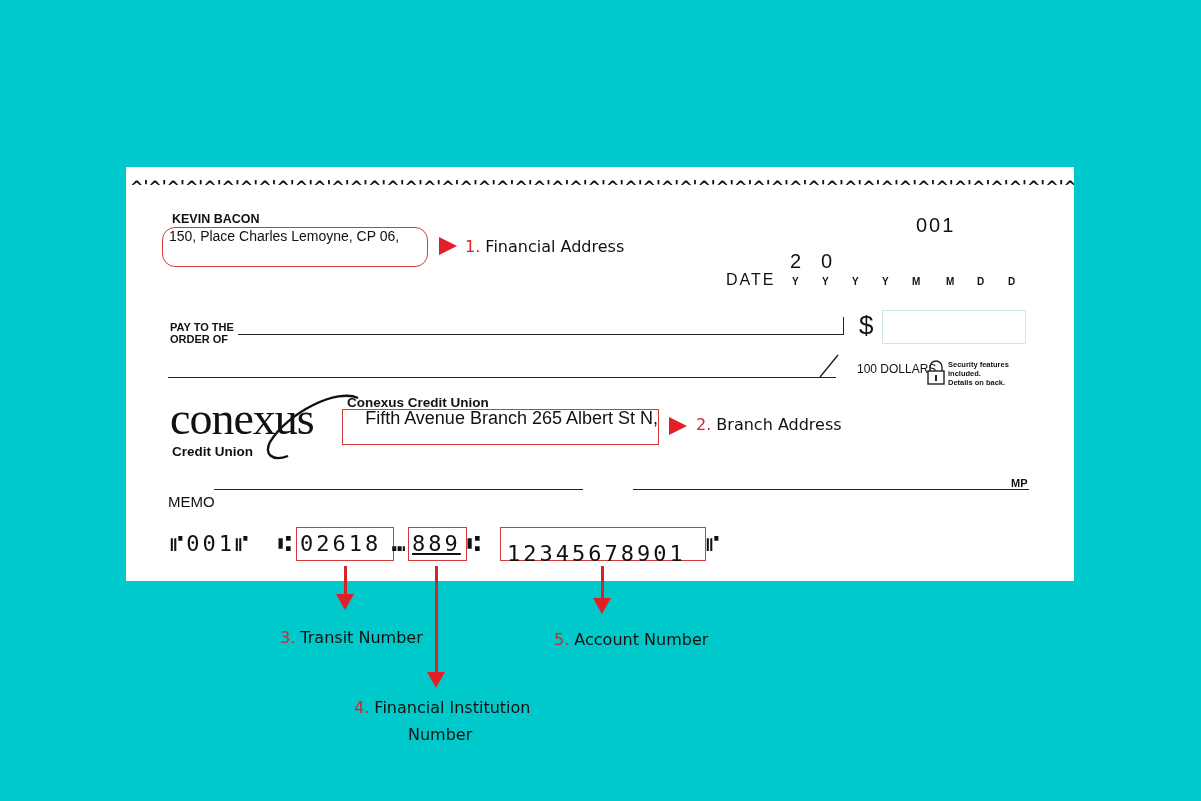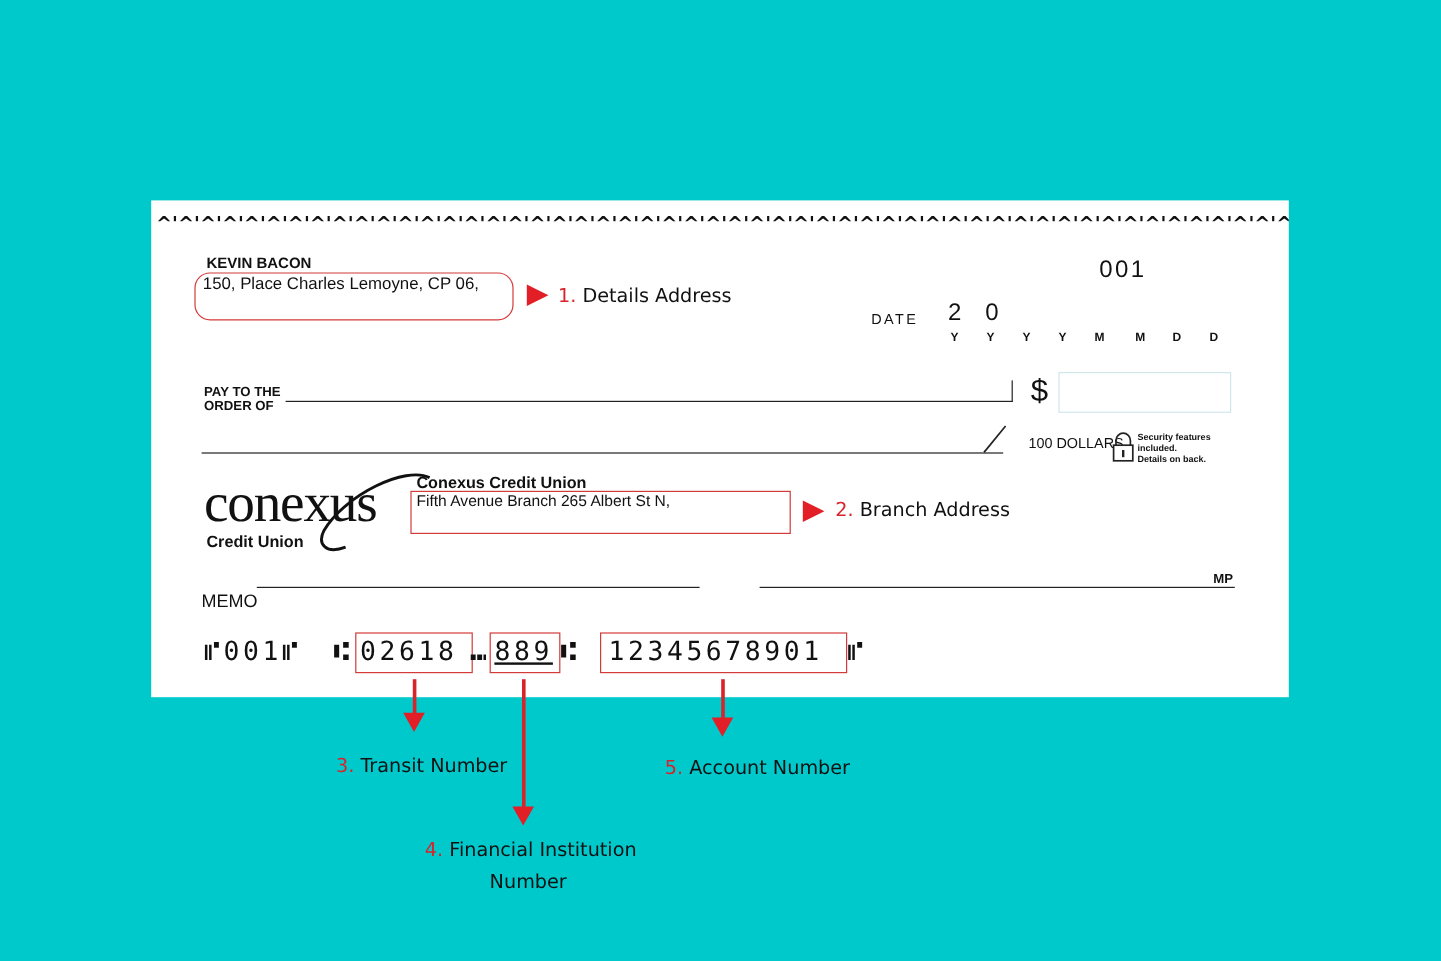--- a/index.html
+++ b/index.html
@@ -31,34 +31,34 @@
     .personal-box .addr-line { margin-left: 6px; }
     .callout { font-family: "DejaVu Sans", sans-serif; font-size: 16px; color: #111; white-space: nowrap; }
     .callout .num { color: #d9232b; }
     .tri {
       width: 0; height: 0;
       border-top: 9px solid transparent;
       border-bottom: 9px solid transparent;
       border-left: 18px solid #e21e26;
     }
     .cheque-no { left: 790px; top: 47px; font-size: 20px; letter-spacing: 2px; }
-    .date-label { left: 600px; top: 92px; font-size: 12px; letter-spacing: 2px; }
+    .date-label { left: 600px; top: 104px; font-size: 16px; letter-spacing: 2px; }
     .date-digit { top: 83px; font-size: 20px; }
     .date-fmt { top: 109px; font-size: 10px; font-weight: bold; }
     .pay-label { left: 44px; top: 154px; font-size: 11px; font-weight: bold; line-height: 12px; }
     .line { position: absolute; background: #222; }
     .dollar { left: 733px; top: 143px; font-size: 26px; }
     .amount-box { left: 756px; top: 143px; width: 142px; height: 32px; border: 1px solid #cfe6ea; }
     .dollars-text { left: 731px; top: 195px; font-size: 12px; }
     .security { left: 822px; top: 193px; font-size: 7.5px; font-weight: bold; line-height: 9px; }
     .logo-word { left: 44px; top: 229px; font-family: "Liberation Serif", serif; font-size: 46px; letter-spacing: -1px; line-height: 46px; }
     .logo-sub { left: 46px; top: 277px; font-size: 13.5px; font-weight: bold; }
     .bank-name { left: 221px; top: 228px; font-size: 13.5px; font-weight: bold; }
     .branch-box { left: 216px; top: 242px; width: 315px; height: 34px; }
-    .branch-box .addr-line { margin-left: 4px; font-size: 13px; }
+    .branch-box .addr-line { margin-left: 16px; font-size: 18px; text-align: right; }
     .memo-label { left: 42px; top: 326px; font-size: 15px; font-weight: normal; }
     .mp-label { left: 885px; top: 310px; font-size: 11px; font-weight: bold; }
     .micr {
       font-family: "DejaVu Sans Mono", monospace;
       font-size: 22px; letter-spacing: 3px; white-space: nowrap; color: #111;
     }
     .arrow-v { position: absolute; width: 3px; background: #d9232b; }
     .arrow-head {
       position: absolute; width: 0; height: 0;
       border-left: 9px solid transparent;
@@ -75,21 +75,21 @@
 
   <div class="abs name">KEVIN BACON</div>
 
   <div class="abs redbox personal-box">
     <div class="addr-line">150, Place Charles Lemoyne, CP 06,</div>
   </div>
 
   <div class="abs tri" style="left:313px; top:70px;"></div>
   <div class="abs callout" style="left:339px; top:70px;">
     <span class="num">1.</span>
-    <span>Details Address</span>
+    <span>Financial Address</span>
   </div>
 
   <div class="abs cheque-no">001</div>
 
   <div class="abs date-label">DATE</div>
   <div class="abs date-digit" style="left:664px;">2</div>
   <div class="abs date-digit" style="left:695px;">0</div>
 
   <div class="abs date-fmt" style="left:666px;">Y</div>
   <div class="abs date-fmt" style="left:696px;">Y</div>
@@ -156,21 +156,21 @@
     <div class="micr" style="margin-left:3px; margin-top:3px;">02618</div>
   </div>
   <div class="abs micr" style="left:266px; top:364px;">⑉</div>
 
   <div class="abs redbox" style="left:282px; top:360px; width:57px; height:32px;">
     <div class="micr" style="margin-left:3px; margin-top:3px;text-decoration:underline;">889</div>
   </div>
   <div class="abs micr" style="left:341px; top:364px;">⑆</div>
 
   <div class="abs redbox" style="left:374px; top:360px; width:204px; height:32px;">
-    <div class="micr" style="margin-left:6px; margin-top:3px;">12345678901</div>
+    <div class="micr" style="margin-left:6px; margin-top:13px;">12345678901</div>
   </div>
   <div class="abs micr" style="left:580px; top:364px;">⑈</div>
 </div>
 
 <div class="arrow-v" style="left:344px; top:566px; height:30px;"></div>
 <div class="arrow-head" style="left:336px; top:594px;"></div>
 
 <div class="arrow-v" style="left:435px; top:566px; height:108px;"></div>
 <div class="arrow-head" style="left:427px; top:672px;"></div>
 

